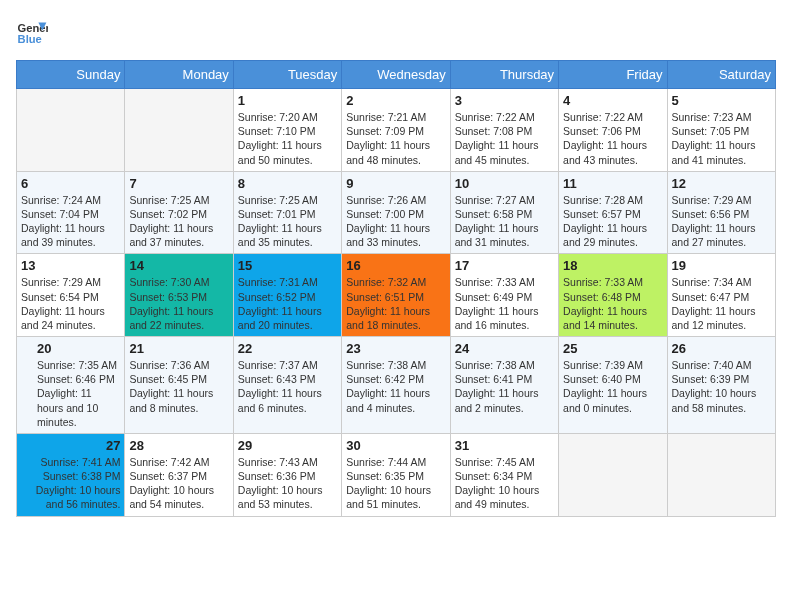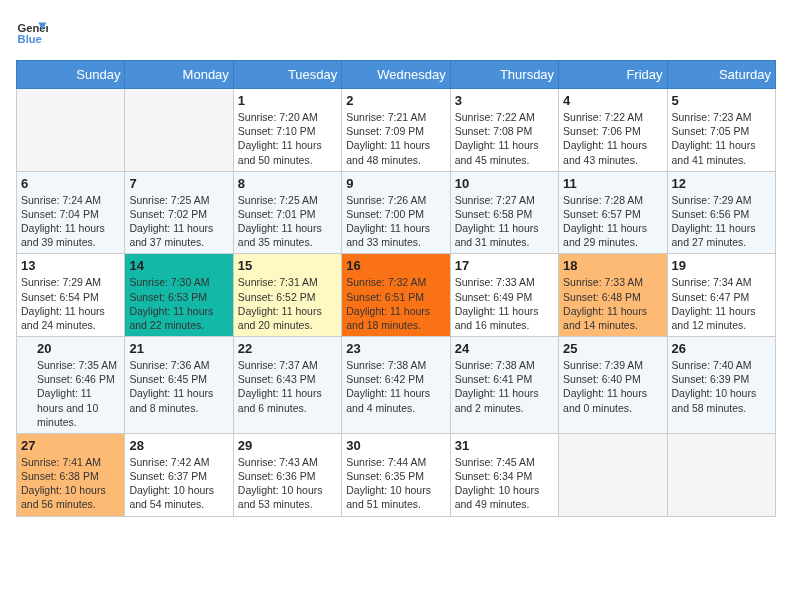--- a/index.html
+++ b/index.html
@@ -166,33 +166,33 @@
       </tr>
       <tr>
         <td style="background: rgb(255, 255, 255);">
           <div class="day-num">13</div>
           <div class="day-detail">Sunrise: 7:29 AM<br>Sunset: 6:54 PM<br>Daylight: 11 hours and 24 minutes.</div>
         </td>
         <td style="background: #14b8a6;">
           <div class="day-num">14</div>
           <div class="day-detail">Sunrise: 7:30 AM<br>Sunset: 6:53 PM<br>Daylight: 11 hours and 22 minutes.</div>
         </td>
-        <td style="background: #fef9c3;">
+        <td style="background: #0ea5e9;">
           <div class="day-num">15</div>
           <div class="day-detail">Sunrise: 7:31 AM<br>Sunset: 6:52 PM<br>Daylight: 11 hours and 20 minutes.</div>
         </td>
         <td style="background: #f97316;">
           <div class="day-num">16</div>
           <div class="day-detail">Sunrise: 7:32 AM<br>Sunset: 6:51 PM<br>Daylight: 11 hours and 18 minutes.</div>
         </td>
         <td style="background: rgb(255, 255, 255);">
           <div class="day-num">17</div>
           <div class="day-detail">Sunrise: 7:33 AM<br>Sunset: 6:49 PM<br>Daylight: 11 hours and 16 minutes.</div>
         </td>
-        <td style="background: #fdba74;">
+        <td style="background: #bef264;">
           <div class="day-num">18</div>
           <div class="day-detail">Sunrise: 7:33 AM<br>Sunset: 6:48 PM<br>Daylight: 11 hours and 14 minutes.</div>
         </td>
         <td style="background: rgb(255, 255, 255);">
           <div class="day-num">19</div>
           <div class="day-detail">Sunrise: 7:34 AM<br>Sunset: 6:47 PM<br>Daylight: 11 hours and 12 minutes.</div>
         </td>
       </tr>
       <tr>
         <td style="background: rgb(242, 247, 252); padding-left: 20px;">
@@ -218,21 +218,21 @@
         <td style="background: rgb(242, 247, 252);">
           <div class="day-num">25</div>
           <div class="day-detail">Sunrise: 7:39 AM<br>Sunset: 6:40 PM<br>Daylight: 11 hours and 0 minutes.</div>
         </td>
         <td style="background: rgb(242, 247, 252);">
           <div class="day-num">26</div>
           <div class="day-detail">Sunrise: 7:40 AM<br>Sunset: 6:39 PM<br>Daylight: 10 hours and 58 minutes.</div>
         </td>
       </tr>
       <tr>
-        <td style="background: #fdba74;">
+        <td style="background: #0ea5e9; text-align: right;">
           <div class="day-num">27</div>
           <div class="day-detail">Sunrise: 7:41 AM<br>Sunset: 6:38 PM<br>Daylight: 10 hours and 56 minutes.</div>
         </td>
         <td style="background: rgb(255, 255, 255);">
           <div class="day-num">28</div>
           <div class="day-detail">Sunrise: 7:42 AM<br>Sunset: 6:37 PM<br>Daylight: 10 hours and 54 minutes.</div>
         </td>
         <td style="background: rgb(255, 255, 255);">
           <div class="day-num">29</div>
           <div class="day-detail">Sunrise: 7:43 AM<br>Sunset: 6:36 PM<br>Daylight: 10 hours and 53 minutes.</div>

